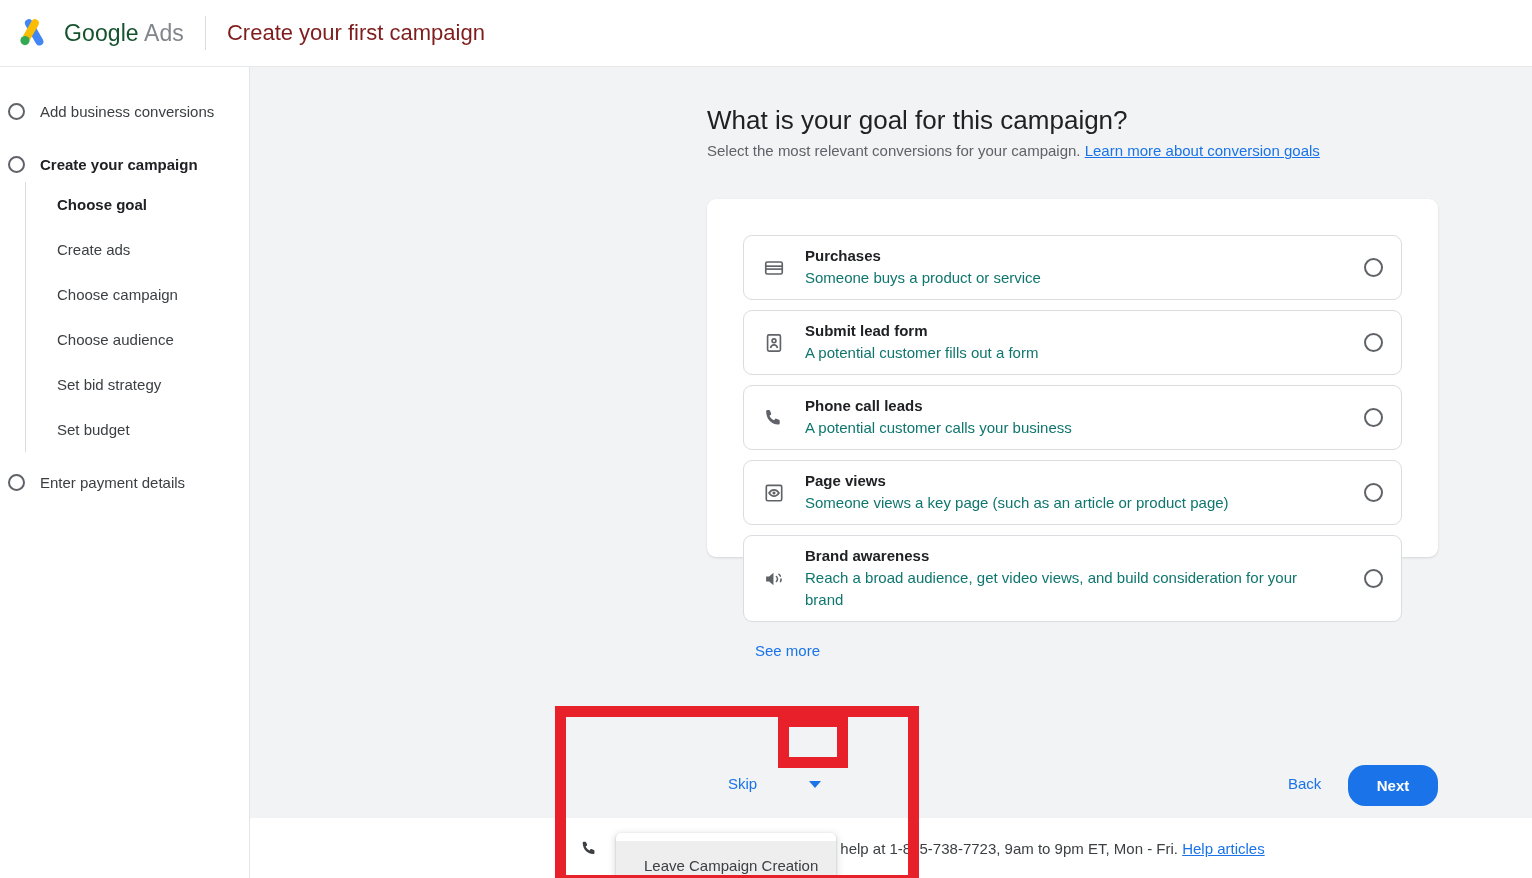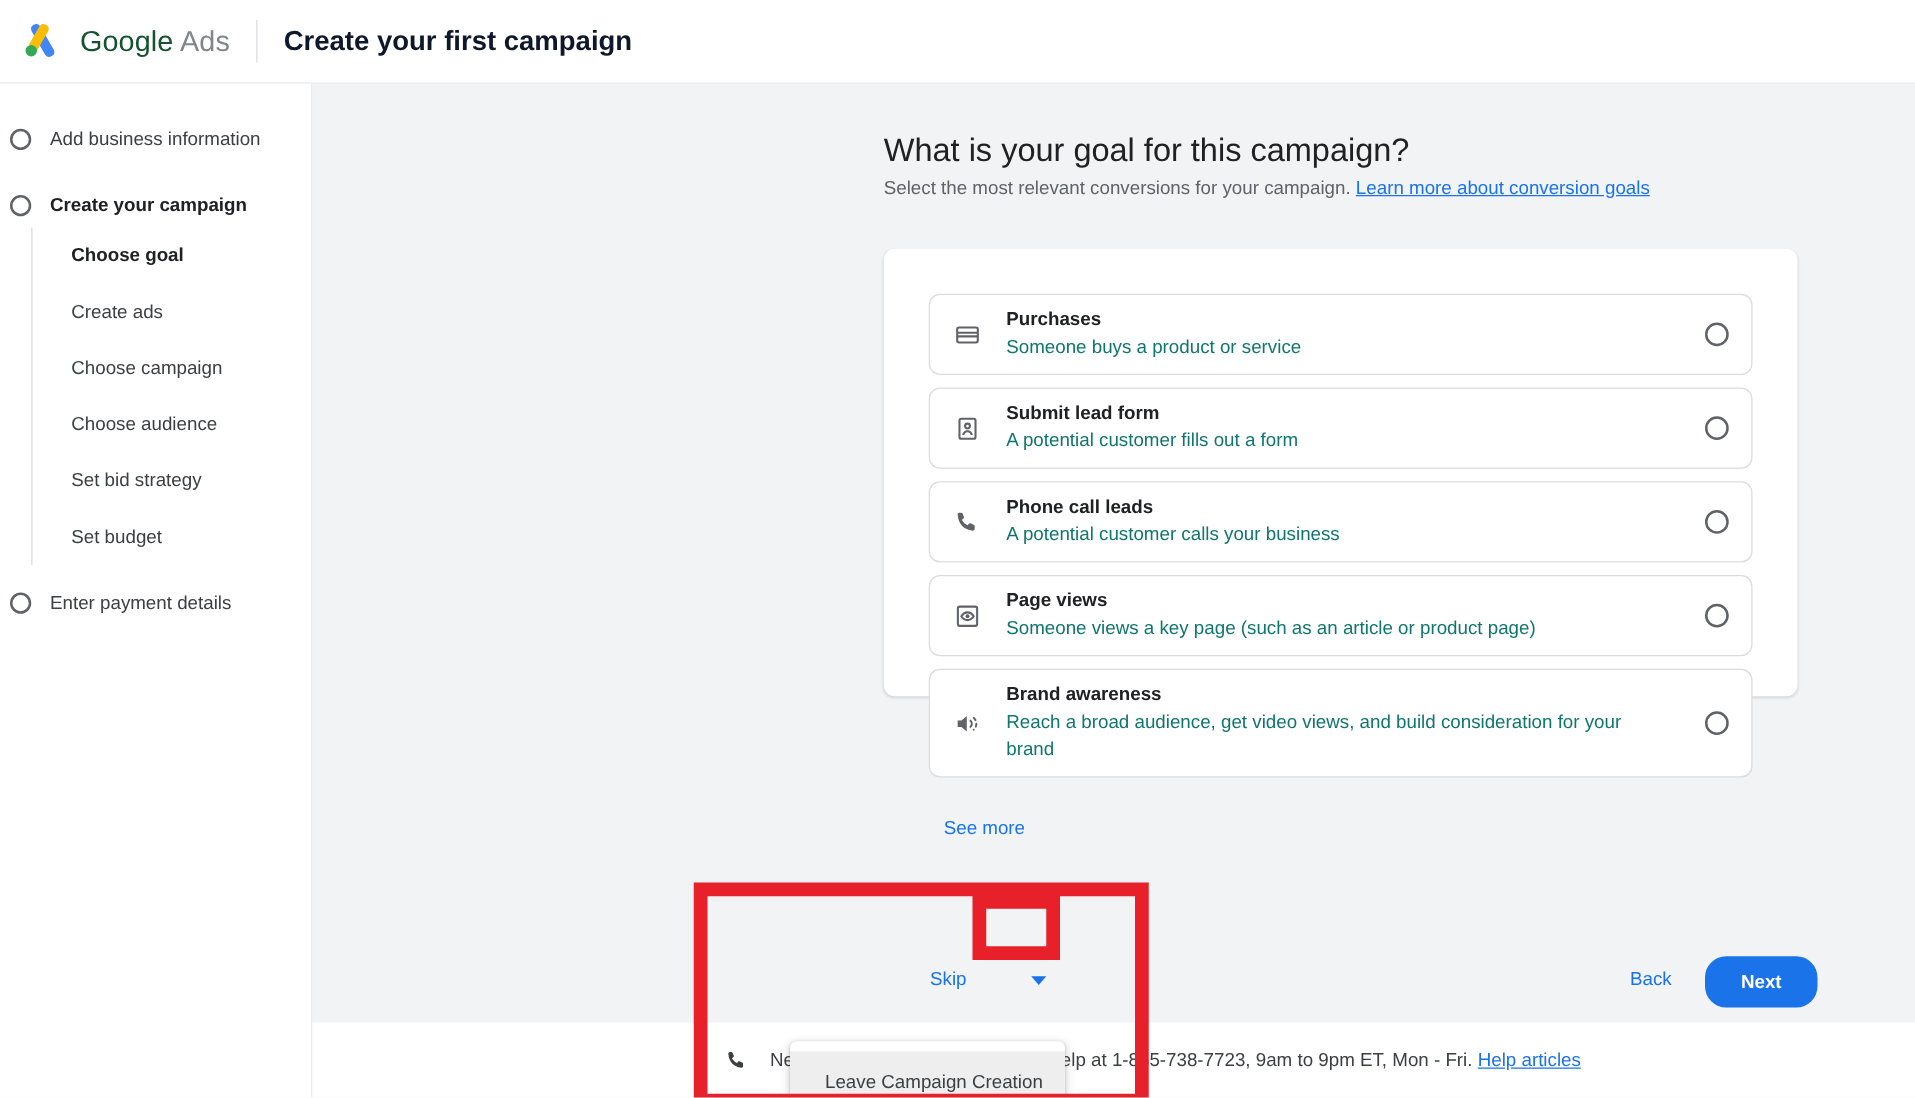--- a/index.html
+++ b/index.html
@@ -49,22 +49,22 @@
   .brand-text .g-bold { font-weight: 400; color: #14532d; }
   .brand-text .ads-word { color: #80868b; }
   .vert-div {
     width: 1px;
     height: 34px;
     background: #dadce0;
     margin: 0 21px 0 21px;
   }
   .page-title {
     font-size: 22px;
-    color: #0f172a;
-    font-weight: 700;
+    color: #7f1d1d;
+    font-weight: 400;
     white-space: nowrap;
   }
 
   
   .sidebar {
     position: absolute;
     left: 0; top: 67px;
     width: 250px;
     height: 811px;
     background: #ffffff;
@@ -161,21 +161,21 @@
     display: flex;
     align-items: center;
     border: 1px solid #dadce0;
     border-radius: 9px;
     min-height: 58px;
     margin-bottom: 10px;
     padding: 10px 18px 10px 18px;
     cursor: pointer;
     background: #fff;
   }
-  .goal-item:last-of-type { margin-bottom: 12px; }
+  .goal-item:last-of-type { margin-bottom: 0; }
   .goal-icon {
     width: 24px; height: 24px;
     flex: 0 0 auto;
     margin-right: 19px;
     color: #5f6368;
     display: flex;
     align-items: center;
     justify-content: center;
   }
   .goal-texts { flex: 1 1 auto; min-width: 0; padding-right: 10px; }
@@ -202,21 +202,21 @@
     display: inline-block;
     margin: 20px 0 0 12px;
     font-size: 15px;
     color: #1a73e8;
     cursor: pointer;
   }
 
   
   .actionbar {
     position: absolute;
-    left: 16px; top: 643px;
+    left: 0; top: 643px;
     width: 1040px;
     height: 125px;
     background: #f1f3f4;
   }
   .skip-link {
     position: absolute;
     left: 478px; top: 65px;
     font-size: 15px;
     color: #1a73e8;
     cursor: pointer;
@@ -343,21 +343,21 @@
       </div>
     </div>
     <div class="vert-div"></div>
     <div class="page-title">Create your first campaign</div>
   </div>
 
   <div class="sidebar">
 
     <div class="step">
       <span class="step-circle"></span>
-      <span class="step-label">Add business information</span>
+      <span class="step-label">Add business conversions</span>
     </div>
 
     <div class="step active spaced-top">
       <span class="step-circle"></span>
       <span class="step-label">Create your campaign</span>
     </div>
 
     <div class="substeps">
       <div class="substep current">
         <span class="substep-label">Choose goal</span>

